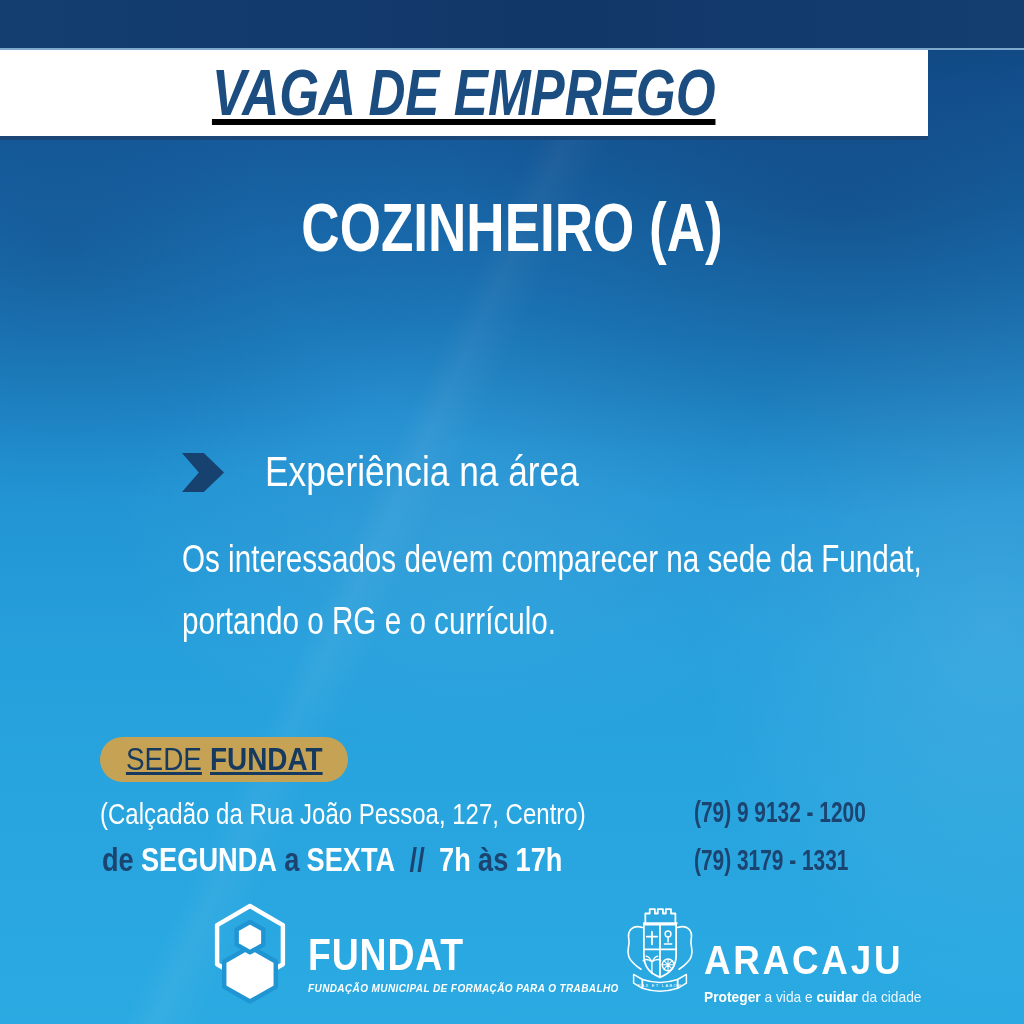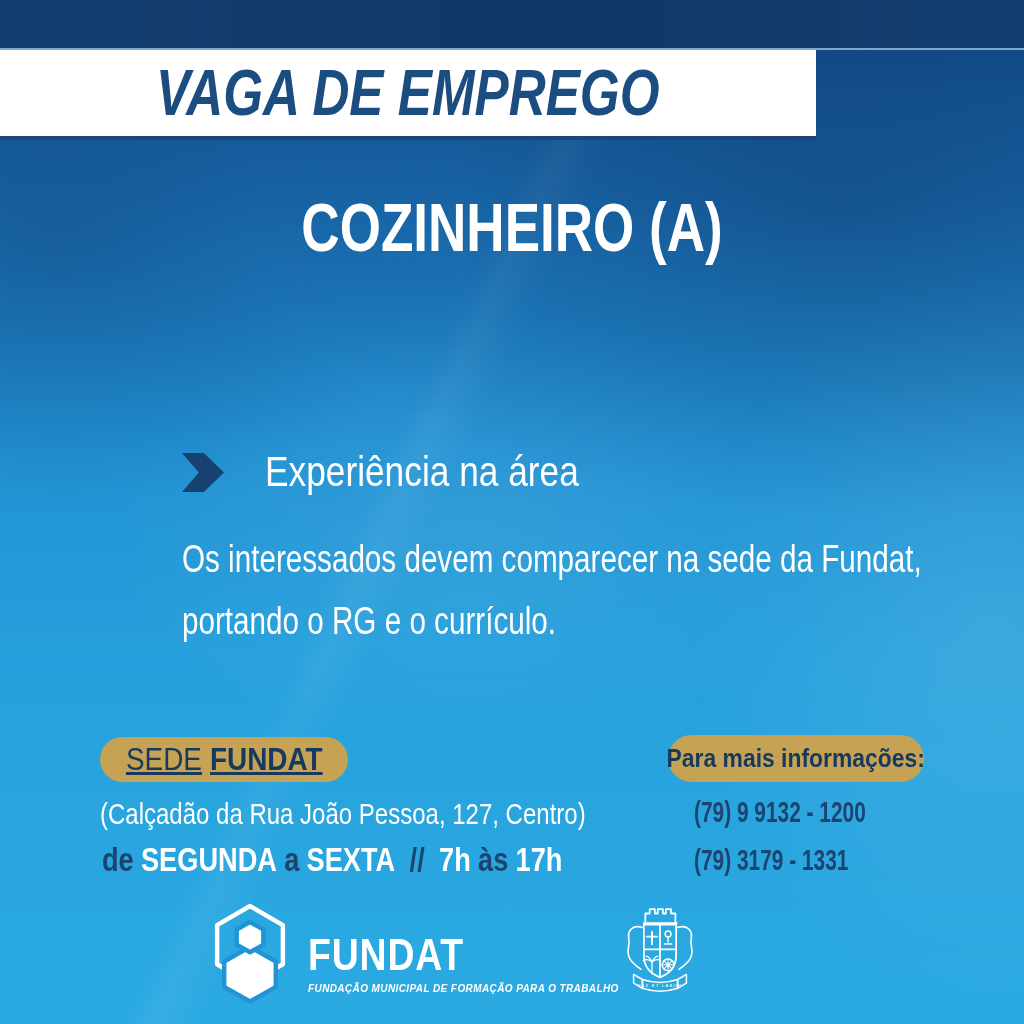--- a/index.html
+++ b/index.html
@@ -9,22 +9,22 @@
     background:
       radial-gradient(900px 480px at 82% 20%, rgba(8,30,72,.32), transparent 65%),
       radial-gradient(620px 400px at 6% 24%, rgba(10,38,84,.28), transparent 65%),
       radial-gradient(520px 320px at 46% 52%, rgba(255,255,255,.07), transparent 70%),
       radial-gradient(420px 520px at 97% 62%, rgba(255,255,255,.10), transparent 72%),
       linear-gradient(115deg, transparent 40%, rgba(255,255,255,.05) 42%, transparent 45%),
       linear-gradient(180deg, #0f477f 0%, #15599b 9%, #1b74b8 24%, #2191d2 44%, #26a0dc 64%, #2baae2 100%);
   }
   .topbar{ position:absolute; left:0; top:0; width:1024px; height:50px;
     background:linear-gradient(90deg,#143e70,#113768 55%,#143e70); border-bottom:2px solid #7fa8cd; }
-  .band{ position:absolute; left:0; top:50px; width:816px; height:90px; background:#ffffff;
-    border-bottom:4px solid #1a4678; display:flex; align-items:center; justify-content:center; }
+  .band{ position:absolute; left:0; top:50px; width:928px; height:90px; background:#ffffff;
+    border-bottom:4px solid #1a4678; display:flex; align-items:center; justify-content:center;text-decoration:underline; }
   .banner-title{ font-size:64px; font-weight:900; font-style:italic; color:#1b4d80;
     letter-spacing:0px; transform:scaleX(.8); white-space:nowrap; }
   .job-title{ position:absolute; left:0; top:188px; width:1024px; text-align:center;
     font-size:68px; font-weight:900; color:#ffffff; white-space:nowrap; transform:scaleX(.78); }
   .pill{ position:absolute; background:#c6a254; border-radius:40px; display:flex;
     align-items:center; justify-content:center; color:#16395f; white-space:nowrap; }
   .pill-prereq{ left:312px; top:318px; width:348px; height:62px; }
   .pill-prereq .txt{ font-size:38px; font-weight:800; transform:scaleX(.78); }
   .chevron{ position:absolute; left:182px; top:453px; width:42px; height:39px; background:#17416f;
     clip-path:polygon(0% 0%, 52% 0%, 100% 50%, 52% 100%, 0% 100%, 40% 50%); }
@@ -97,23 +97,20 @@
     <span class="nv">de</span>
     <span class="wb">SEGUNDA</span>
     <span class="nv">a</span>
     <span class="wb">SEXTA</span>
     <span class="nv sep">//</span>
     <span class="wb">7h</span>
     <span class="nv">às</span>
     <span class="wb">17h</span>
   </div>
 
-  <div class="pill pill-info">
-    <span class="txt">Para mais informações:</span>
-  </div>
   <div class="phone phone1">(79) 9 9132 - 1200</div>
   <div class="phone phone2">(79) 3179 - 1331</div>
 
   <svg class="fundat-icon" width="80" height="112" viewBox="0 0 90 114">
     <path d="M45 3 L82 24.5 V68.5 L45 90 L8 68.5 V24.5 Z" fill="none" stroke="#ffffff" stroke-width="5" stroke-linejoin="round"></path>
     <path d="M45 49 L74 65.5 V94 L45 110.5 L16 94 V65.5 Z" fill="#ffffff" stroke="#2095d4" stroke-width="5" stroke-linejoin="round"></path>
     <path d="M45 21 L60 29.5 V46.5 L45 55 L30 46.5 V29.5 Z" fill="#ffffff" stroke="#2095d4" stroke-width="5" stroke-linejoin="round"></path>
   </svg>
   <div class="fundat-col">
     <div class="fundat-name">FUNDAT</div>
@@ -134,14 +131,18 @@
       <circle cx="71" cy="85" r="8" stroke-width="2"></circle>
       <path d="M71 77 V93 M63 85 H79 M65.3 79.3 L76.7 90.7 M76.7 79.3 L65.3 90.7" stroke-width="1.4"></path>
       <path d="M36 34 C23 30 15 38 17.5 50 C19.5 60 13.5 64 17.5 74 C20.5 82 28 87 34 91" stroke-width="2.2"></path>
       <path d="M84 34 C97 30 105 38 102.5 50 C100.5 60 106.5 64 102.5 74 C99.5 82 92 87 86 91" stroke-width="2.2"></path>
       <path d="M24 98 L36 105 V117 L24 110 Z" stroke-width="2"></path>
       <path d="M96 98 L84 105 V117 L96 110 Z" stroke-width="2"></path>
       <path d="M36 105 Q60 113 84 105 L84 117 Q60 125 36 117 Z" stroke-width="2"></path>
     </g>
     <text x="60" y="115.5" text-anchor="middle" font-size="6" letter-spacing="1.5" fill="#ffffff">PAX ET LABOR</text>
   </svg>
+  <div class="aracaju-col">
+    <div class="aracaju-name">ARACAJU</div>
+    <div class="aracaju-tag"><b>Proteger</b><span> a vida e </span><b>cuidar</b><span> da cidade</span></div>
+  </div>
 
 </div>
 
 </body></html>

